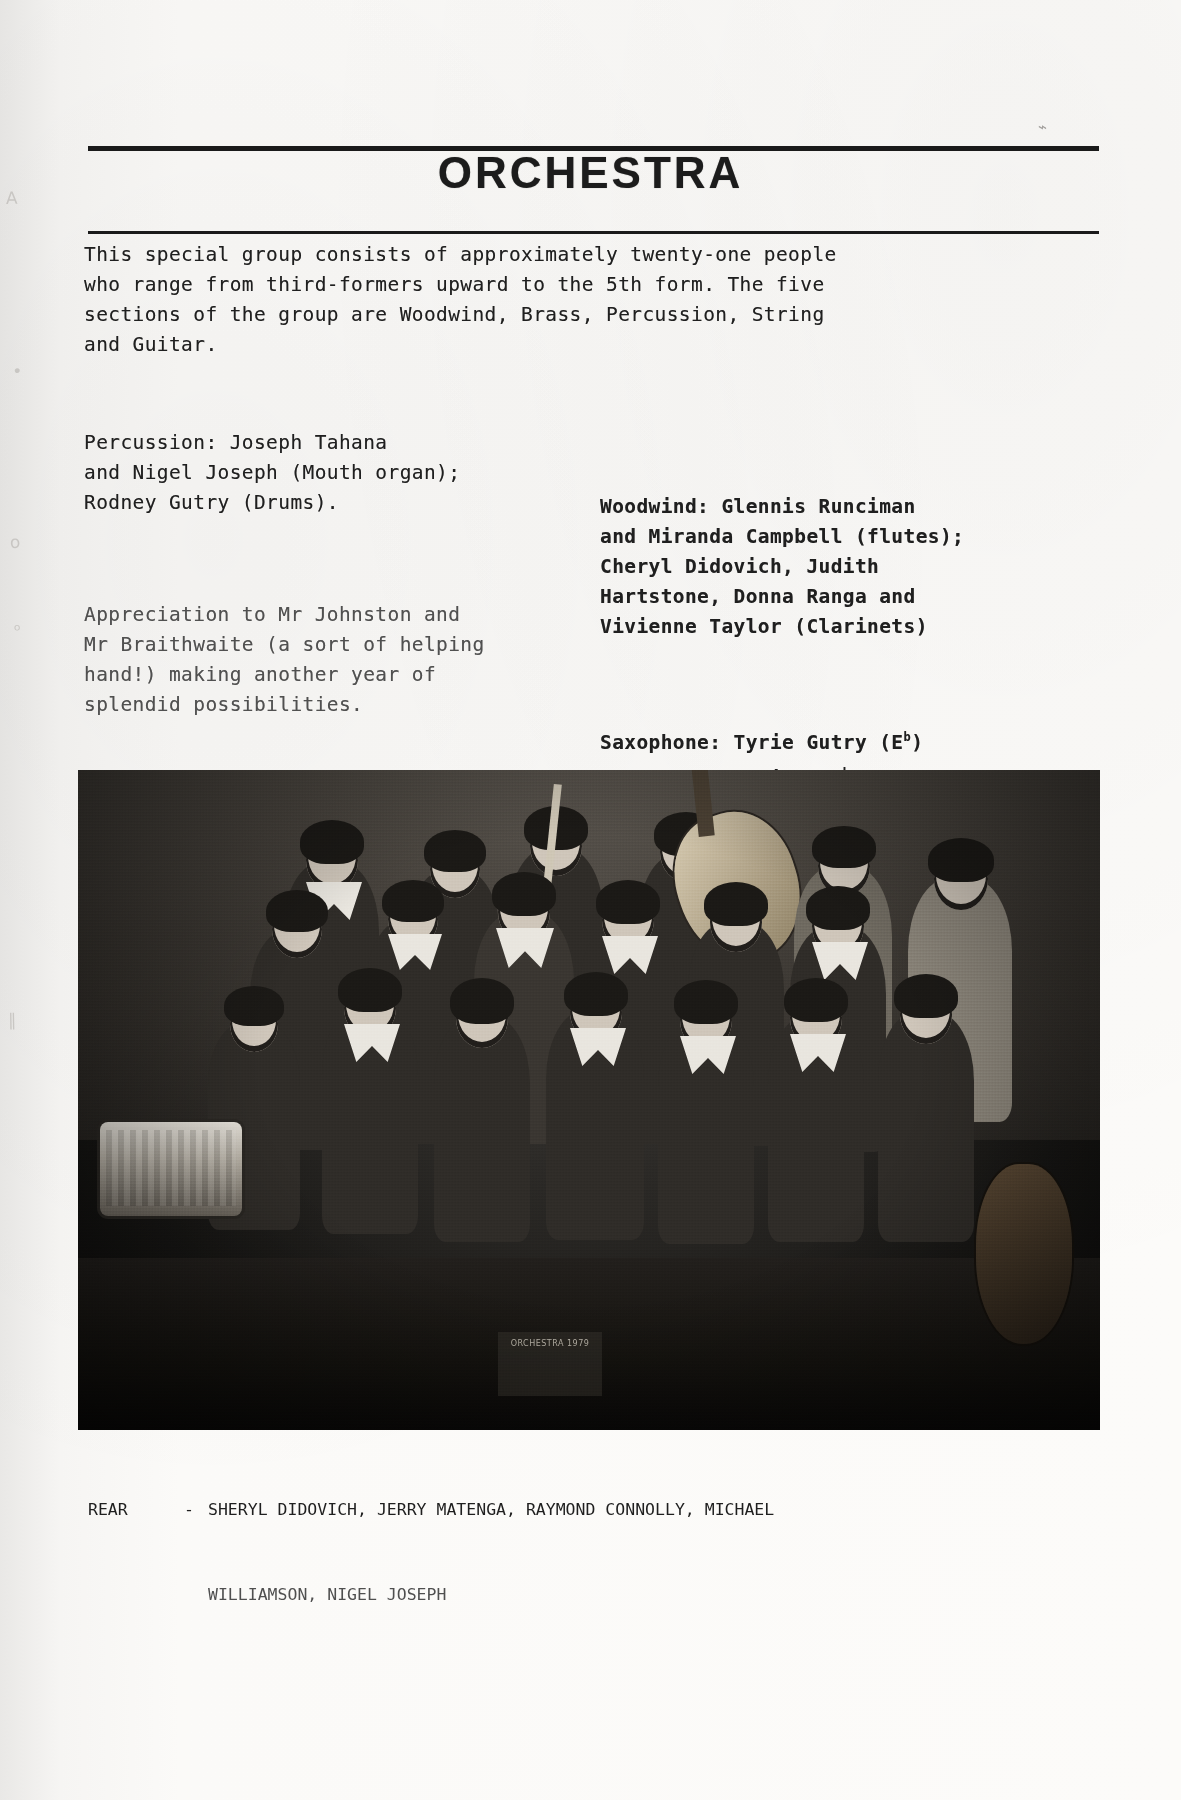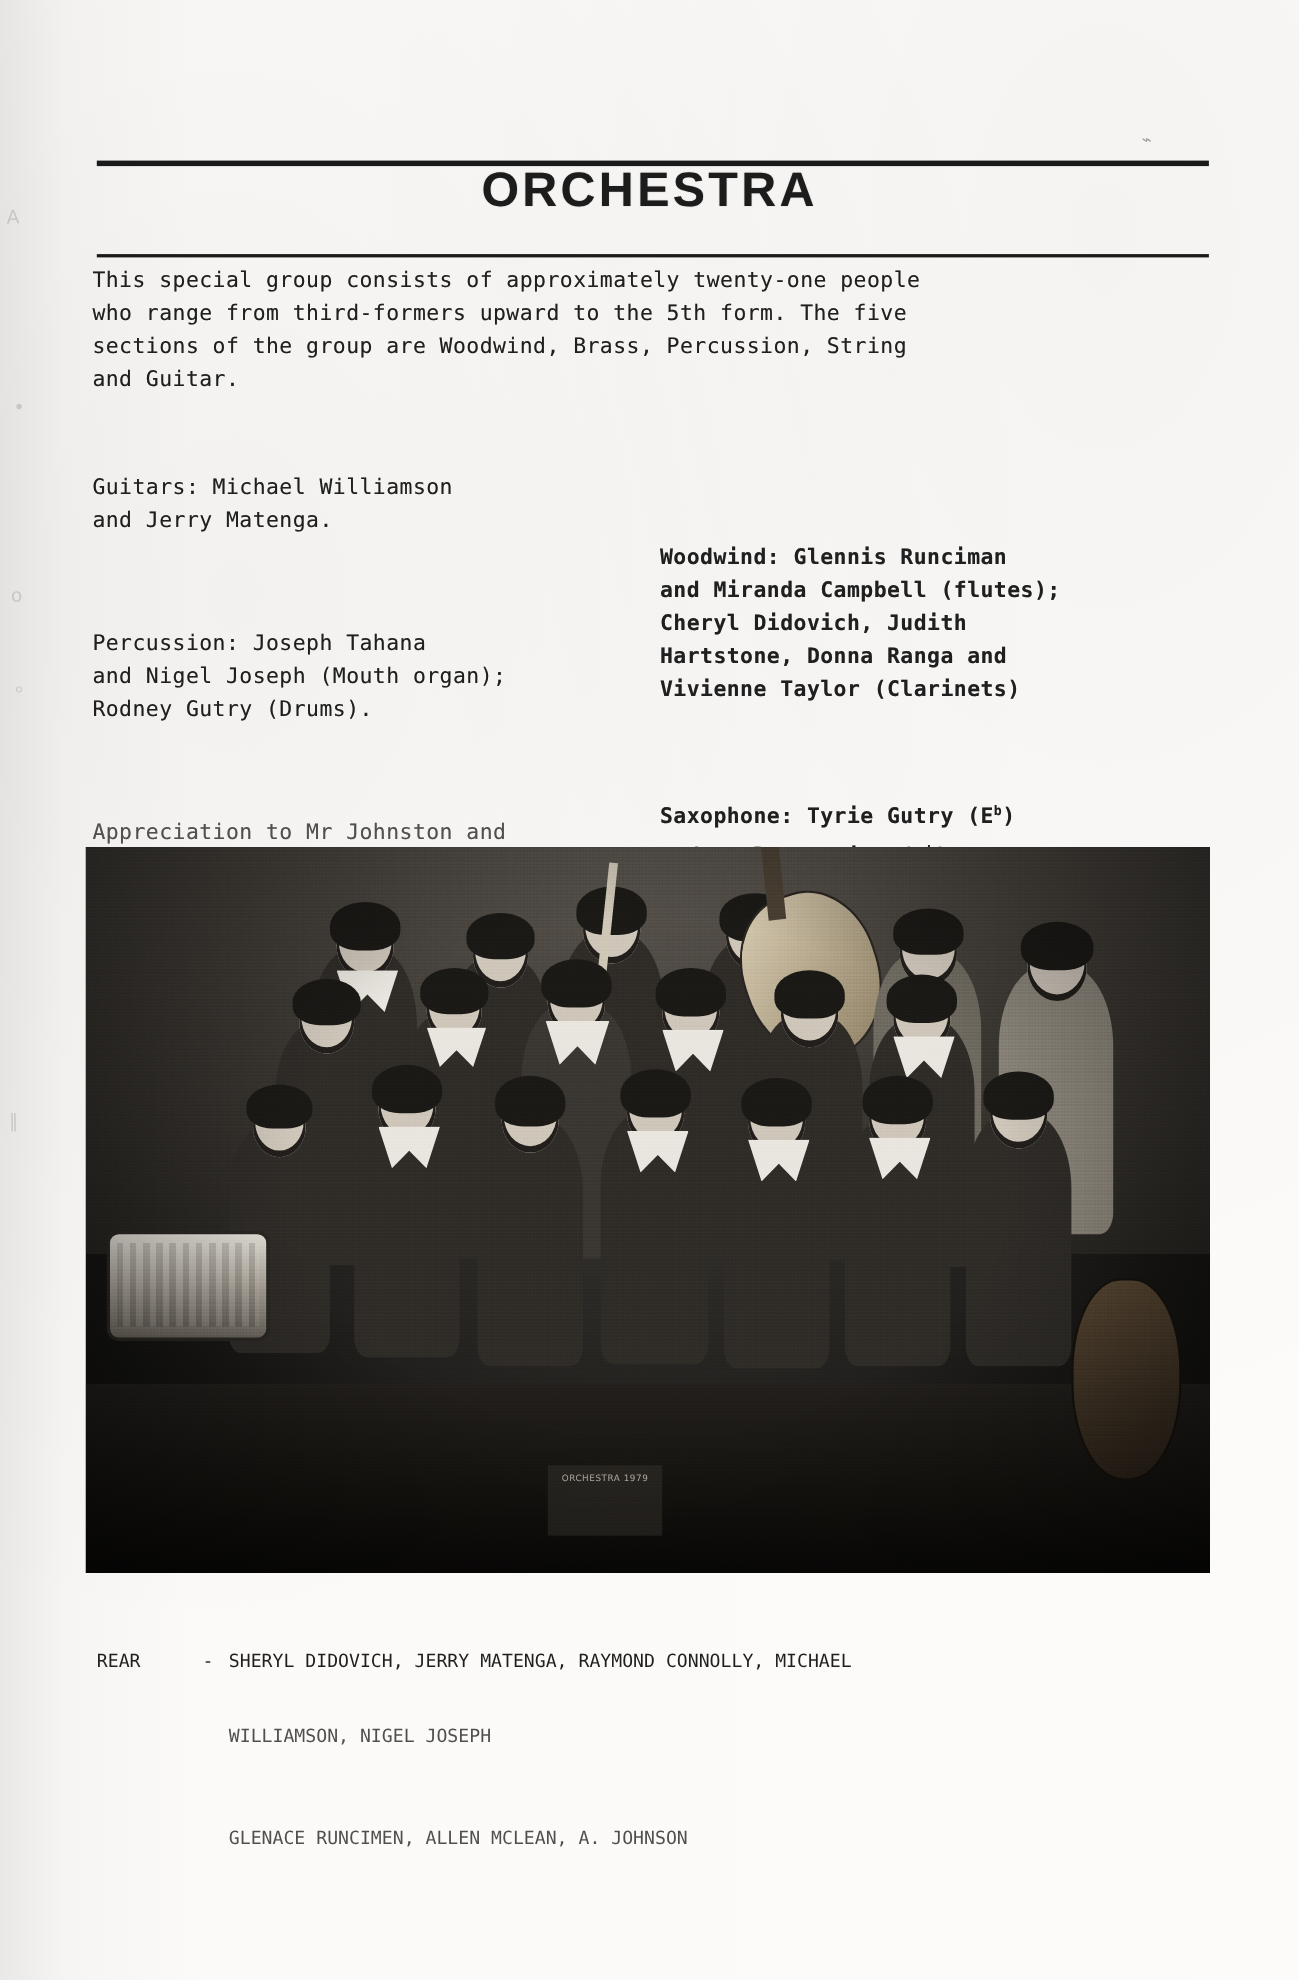--- a/index.html
+++ b/index.html
@@ -229,21 +229,21 @@
     font-family: "DejaVu Sans Mono", monospace;
     font-size: 16.5px;
     line-height: 23px;
     color: #1f1f1f;
     white-space: pre-wrap;
   }
   .caption .row { display: block; }
   .caption .lbl { display: inline-block; width: 96px; }
   .caption .dash { display: inline-block; width: 24px; }
   .cap-ind { display: block; padding-left: 120px; }
-  .dim { color: #3d3d3d; opacity: .9; }
+  .dim { color: #3d3d3d; opacity: .9; margin-top: 16px; }
 </style>
 </head>
 <body>
 
 <div class="page"></div>
 
 <div class="topmark" style="top:118px; left:1038px;">⌁</div>
 <div class="smudge" style="top:188px; left:6px;">A</div>
 <div class="smudge" style="top:360px; left:12px;">∙</div>
 <div class="smudge" style="top:532px; left:10px;">o</div>
@@ -253,22 +253,20 @@
 <div class="rule top"></div>
 <div class="title">ORCHESTRA</div>
 <div class="rule bottom"></div>
 
 <div class="tw" id="intro">This special group consists of approximately twenty-one people
 who range from third-formers upward to the 5th form. The five
 sections of the group are Woodwind, Brass, Percussion, String
 and Guitar.</div>
 
 <div class="tw" id="col-left">
-  <div class="para">Guitars: Michael Williamson
-and Jerry Matenga.</div>
   <div class="para">Percussion: Joseph Tahana
 and Nigel Joseph (Mouth organ);
 Rodney Gutry (Drums).</div>
   <div class="para faded">Appreciation to Mr Johnston and
 Mr Braithwaite (a sort of helping
 hand!) making another year of
 splendid possibilities.</div>
 </div>
 
 <div class="tw" id="col-right">
@@ -383,17 +381,16 @@
 1979</div>
 
   <div class="grain"></div>
   <div class="vignette"></div>
 </div>
 
 <div class="caption">
   <div class="row"><span class="lbl">REAR</span><span class="dash">-</span><span>SHERYL DIDOVICH, JERRY MATENGA, RAYMOND CONNOLLY, MICHAEL</span></div>
   <span class="cap-ind dim">WILLIAMSON, NIGEL JOSEPH</span>
 
-  <span class="cap-ind dim">GLENACE RUNCIMEN, ALLEN MCLEAN, A. JOHNSON</span>
 
   
   
 </div>
 
 </body></html>

